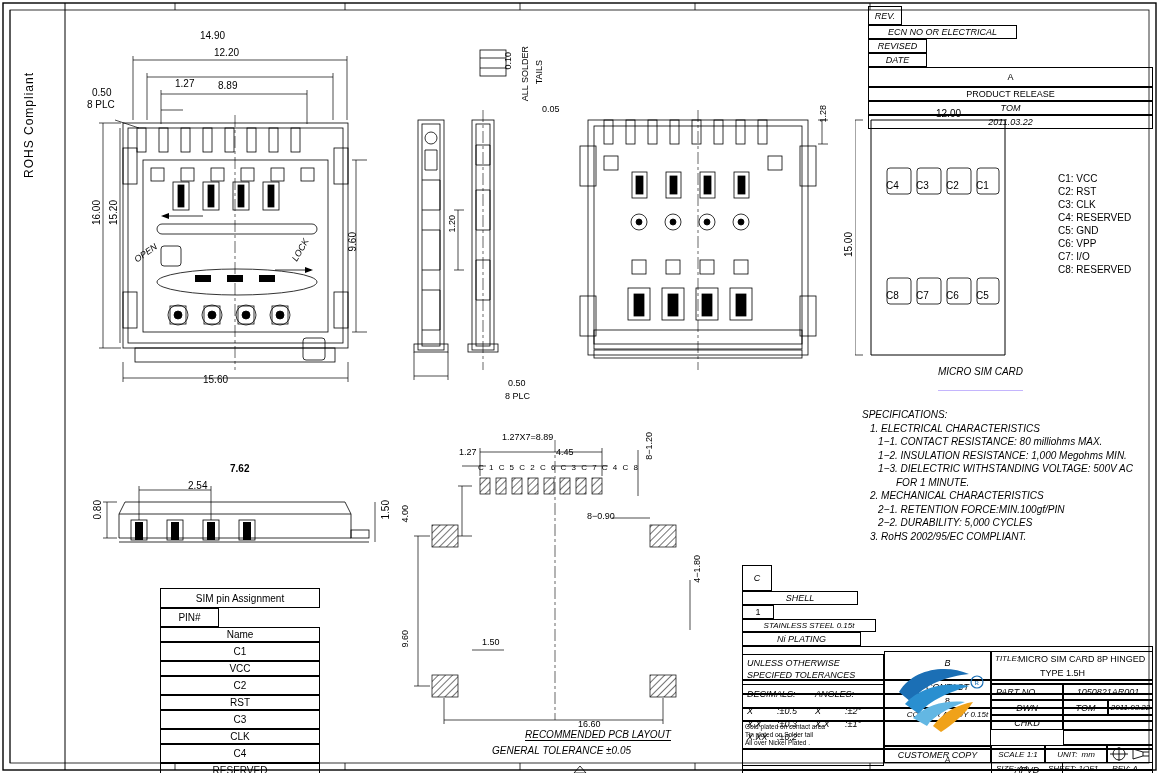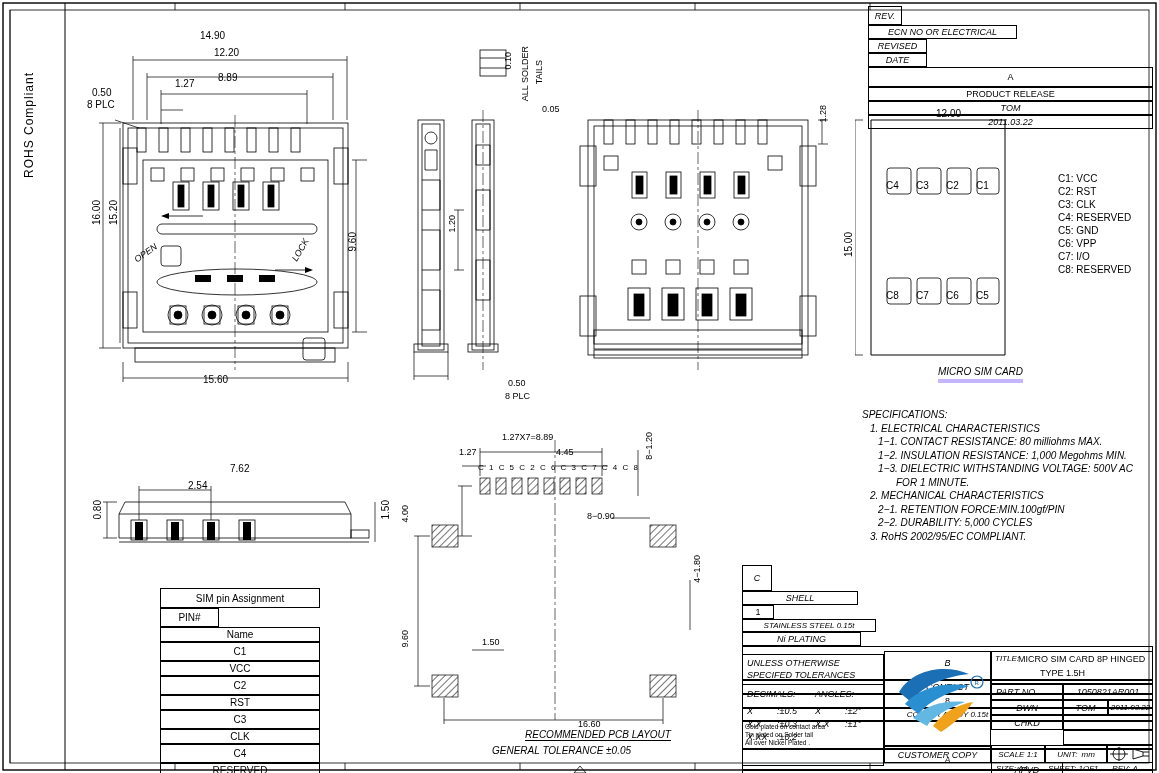--- a/index.html
+++ b/index.html
@@ -172,21 +172,21 @@
       <polygon points="86,196 94,193 94,199" fill="#000" stroke="none"></polygon>
       <line x1="200" y1="250" x2="236" y2="250"></line>
       <polygon points="238,250 230,247 230,253" fill="#000" stroke="none"></polygon>
     </g>
   </svg>
   <div class="abs t9 ital" style="left:133px;top:248px;transform:rotate(-35deg);">OPEN</div>
   <div class="abs t9 ital" style="left:288px;top:245px;transform:rotate(-60deg);">LOCK</div>
 
   <div class="abs t10" style="left:200px;top:30px;">14.90</div>
   <div class="abs t10" style="left:214px;top:47px;">12.20</div>
-  <div class="abs t10" style="left:218px;top:72px;">8.89</div>
+  <div class="abs t10" style="left:218px;top:80px;">8.89</div>
   <div class="abs t10" style="left:175px;top:78px;">1.27</div>
   <div class="abs t10" style="left:92px;top:87px;">0.50</div>
   <div class="abs t10" style="left:87px;top:99px;">8  PLC</div>
   <div class="abs t10 vert" style="left:91px;top:200px;">16.00</div>
   <div class="abs t10 vert" style="left:108px;top:200px;">15.20</div>
   <div class="abs t10 vert" style="left:347px;top:232px;">9.60</div>
   <div class="abs t10" style="left:203px;top:374px;">15.60</div>
 
   <svg class="abs" style="left:400px;top:60px" width="130" height="330">
     <g stroke="#000" fill="none" stroke-width="0.8">
@@ -334,21 +334,21 @@
   <div class="abs t10" style="left:1058px;top:172px;line-height:13px;">
     <div>C1: VCC</div>
     <div>C2: RST</div>
     <div>C3: CLK</div>
     <div>C4: RESERVED</div>
     <div>C5: GND</div>
     <div>C6: VPP</div>
     <div>C7: I/O</div>
     <div>C8: RESERVED</div>
   </div>
-  <div class="abs t10 ital" style="left:938px;top:366px;border-bottom:4px solid #c4b5fd;padding-bottom:2px;">MICRO SIM CARD</div>
+  <div class="abs t10 ital" style="left:938px;top:366px;border-bottom:1px solid #c4b5fd;padding-bottom:13px;">MICRO SIM CARD</div>
 
   <svg class="abs" style="left:95px;top:480px" width="290" height="90">
     <g stroke="#000" fill="none" stroke-width="0.8">
       <path d="M30 22 L250 22 L256 34 L256 58 L24 58 L24 34 Z"></path>
       <line x1="24" y1="34" x2="256" y2="34"></line>
       <rect x="256" y="50" width="18" height="8"></rect>
       <g fill="#000" stroke="none">
         <rect x="40" y="42" width="8" height="18"></rect>
         <rect x="76" y="42" width="8" height="18"></rect>
         <rect x="112" y="42" width="8" height="18"></rect>
@@ -367,21 +367,21 @@
       <line x1="44" y1="6" x2="44" y2="40"></line>
       <line x1="116" y1="6" x2="116" y2="40"></line>
       <line x1="44" y1="-6" x2="188" y2="-6"></line>
       <line x1="12" y1="22" x2="12" y2="58"></line>
       <line x1="8" y1="22" x2="22" y2="22"></line>
       <line x1="8" y1="58" x2="22" y2="58"></line>
       <line x1="280" y1="22" x2="280" y2="62"></line>
     </g>
   </svg>
   <div class="abs t10" style="left:188px;top:480px;">2.54</div>
-  <div class="abs t10" style="left:230px;top:463px;">7.62</div>
+  <div class="abs t10" style="left:230px;top:463px;font-weight:bold;">7.62</div>
   <div class="abs t10 vert" style="left:92px;top:500px;">0.80</div>
   <div class="abs t10 vert" style="left:380px;top:500px;">1.50</div>
 
   <table class="abs t10" style="left:160px;top:588px;width:160px;">
     <tbody>
         <tr>
           <td class="ctr" colspan="2" style="height:16px;">SIM pin Assignment</td>
         </tr>
     <tr>
       <td class="ctr" style="width:55px;height:15px;">PIN#</td>

